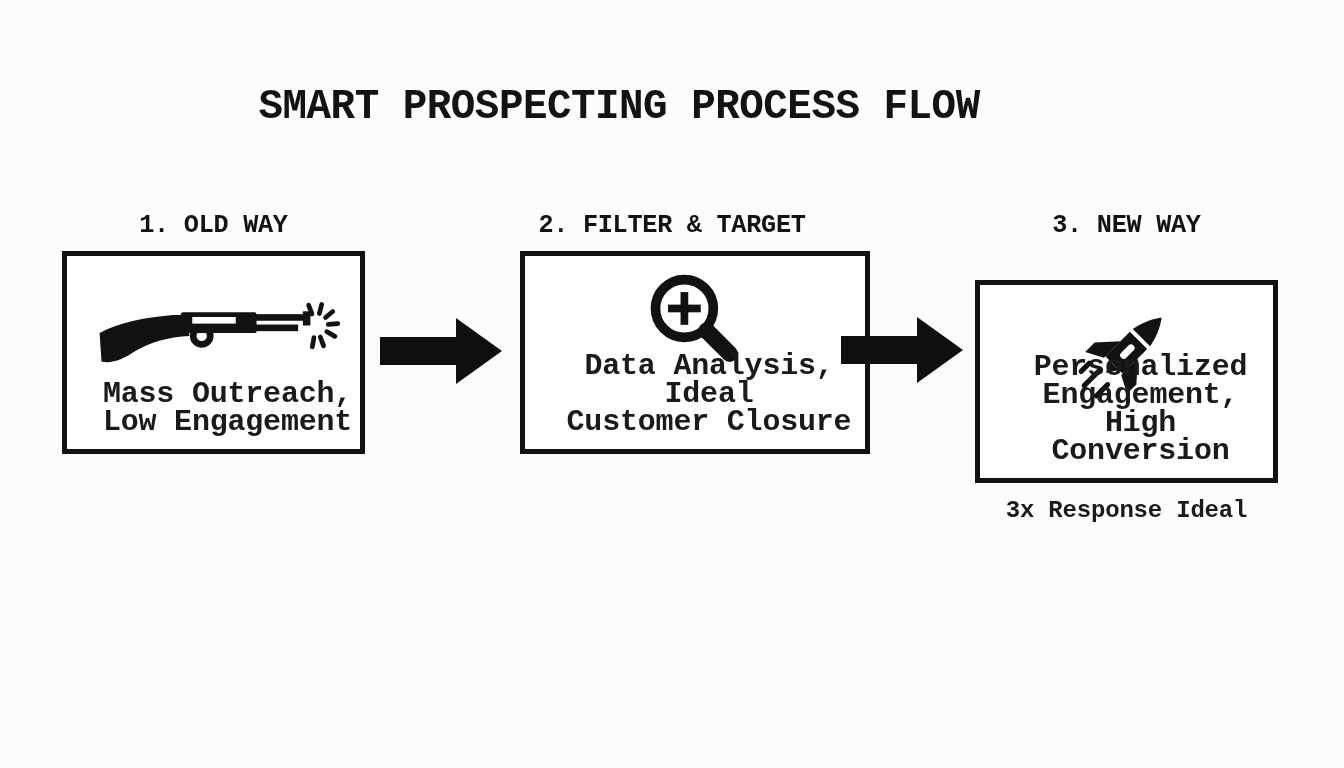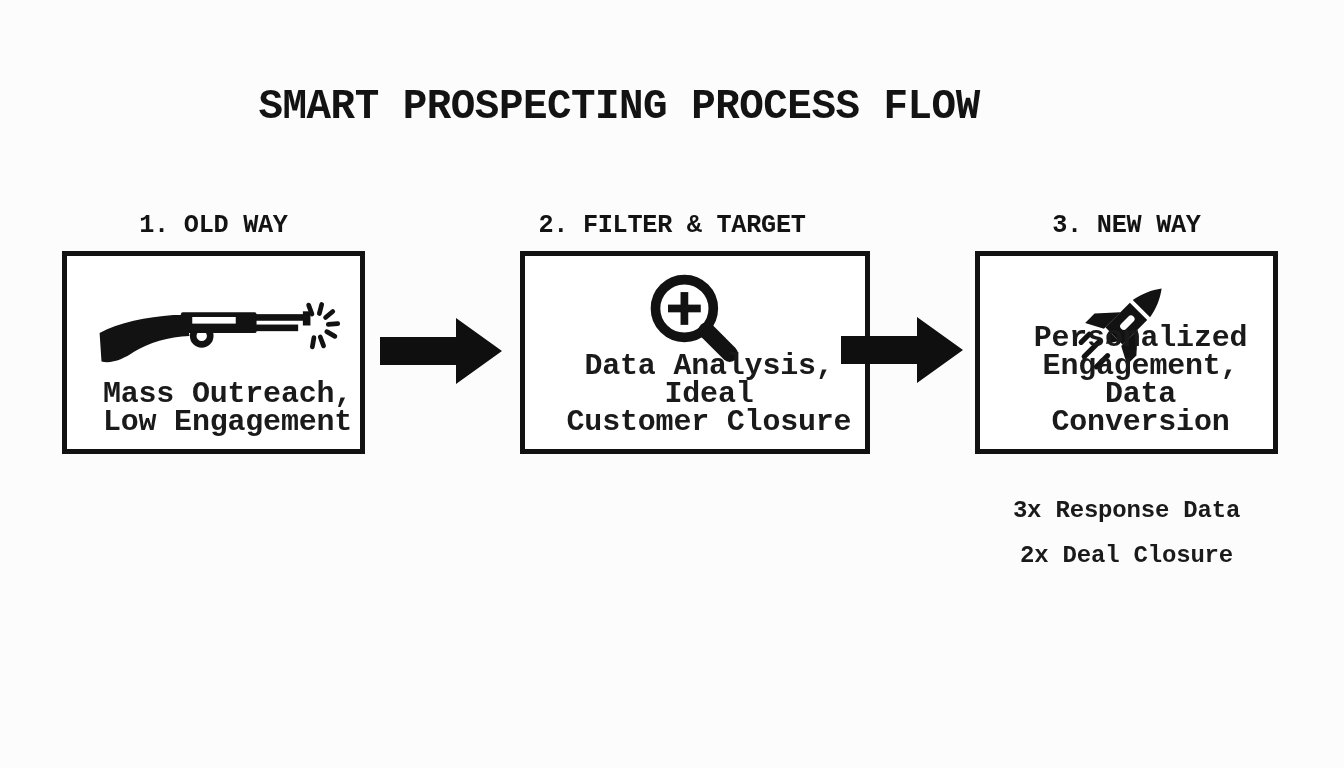--- a/index.html
+++ b/index.html
@@ -28,21 +28,21 @@
   .step-label.l1{left:62px;width:303px;}
   .step-label.l2{left:520px;width:304px;}
   .step-label.l3{left:975px;width:303px;}
   .box{
     position:absolute;top:251px;height:203px;width:303px;
     border:5px solid #121212;background:#ffffff;
     box-sizing:border-box;
   }
   .box.b1{left:62px;}
   .box.b2{left:520px;width:350px;}
-  .box.b3{left:975px;}
+  .box.b3{left:975px;margin-top:29px;}
   .box-icon{
     position:absolute;left:50%;transform:translateX(-50%);
   }
   .icon-gun{top:26px;width:256px;height:104px;}
   .icon-mag{top:12px;width:106px;height:106px;}
   .icon-rocket{top:16px;width:102px;height:102px;}
   .caption{
     position:absolute;bottom:13px;left:0;right:0;
     text-align:center;font-size:30px;line-height:28px;
     font-weight:600;letter-spacing:-0.2px;color:#1a1a1a;padding-left:28px;
@@ -142,20 +142,19 @@
       </g>
 
       <g stroke="#121212" stroke-width="5" stroke-linecap="round">
         <line x1="8" y1="83" x2="22" y2="69"></line>
         <line x1="5" y1="69" x2="13" y2="61"></line>
         <line x1="20" y1="93" x2="31" y2="82"></line>
       </g>
     </svg>
     <div class="caption">
       <div>Personalized Engagement,</div>
-      <div>Data Conversion</div>
+      <div>High Conversion</div>
     </div>
   </div>
 
-  <div class="metric m1">3x Response Data</div>
-  <div class="metric m2">2x Deal Closure</div>
+  <div class="metric m1">3x Response Ideal</div>
 
 </div>
 
 </body></html>

